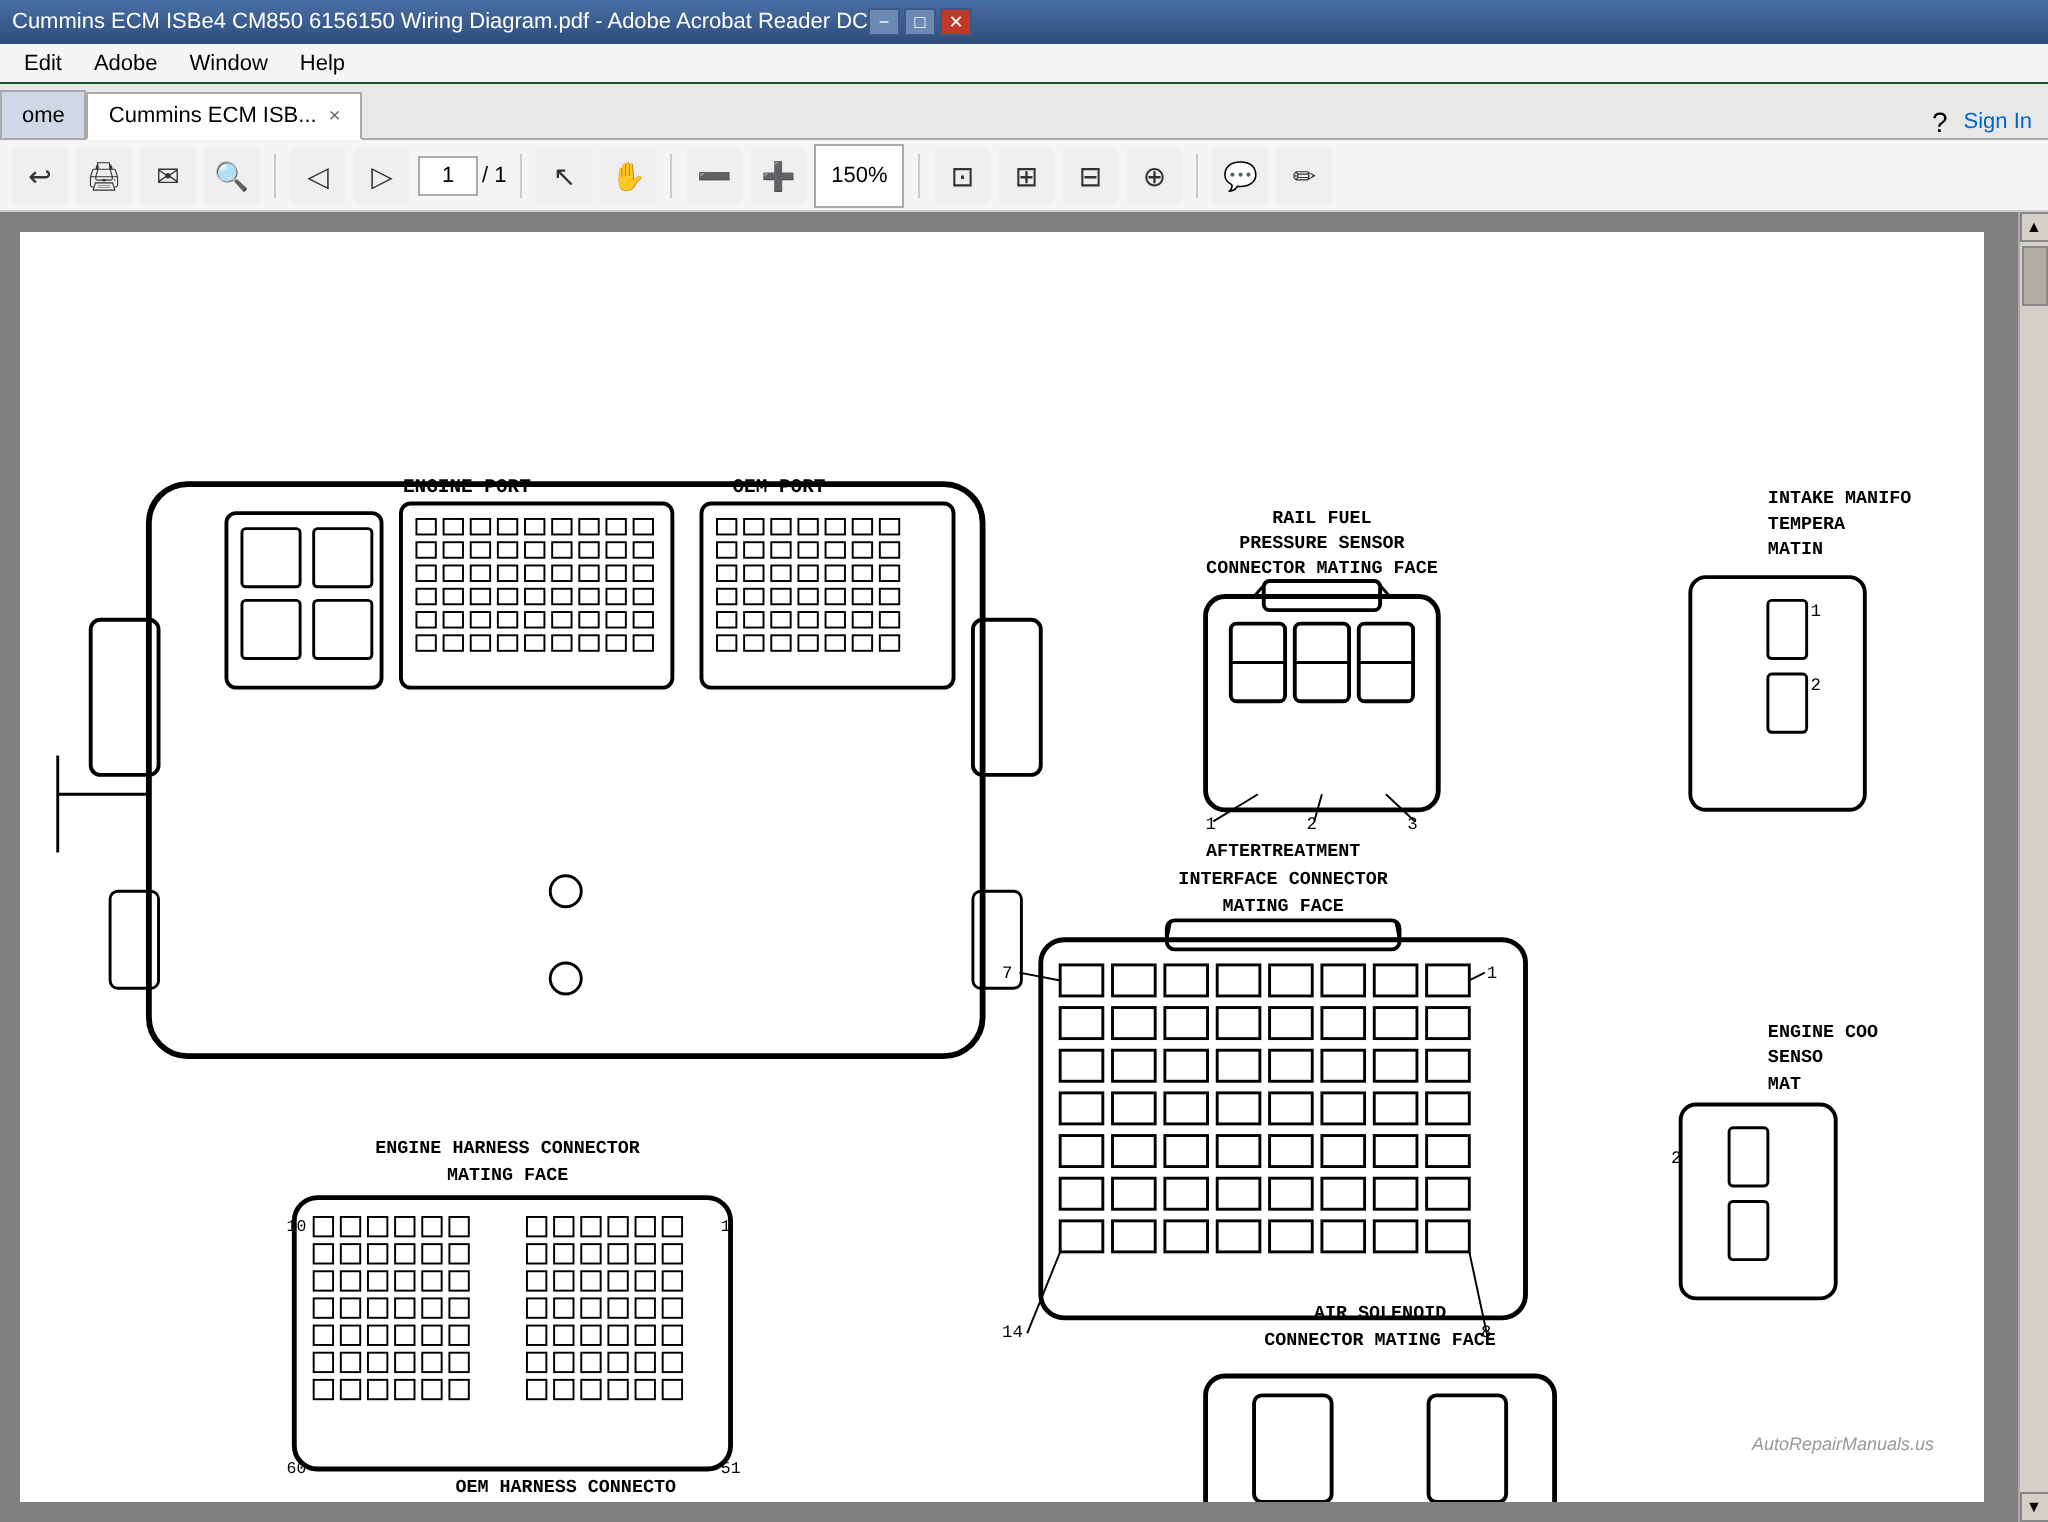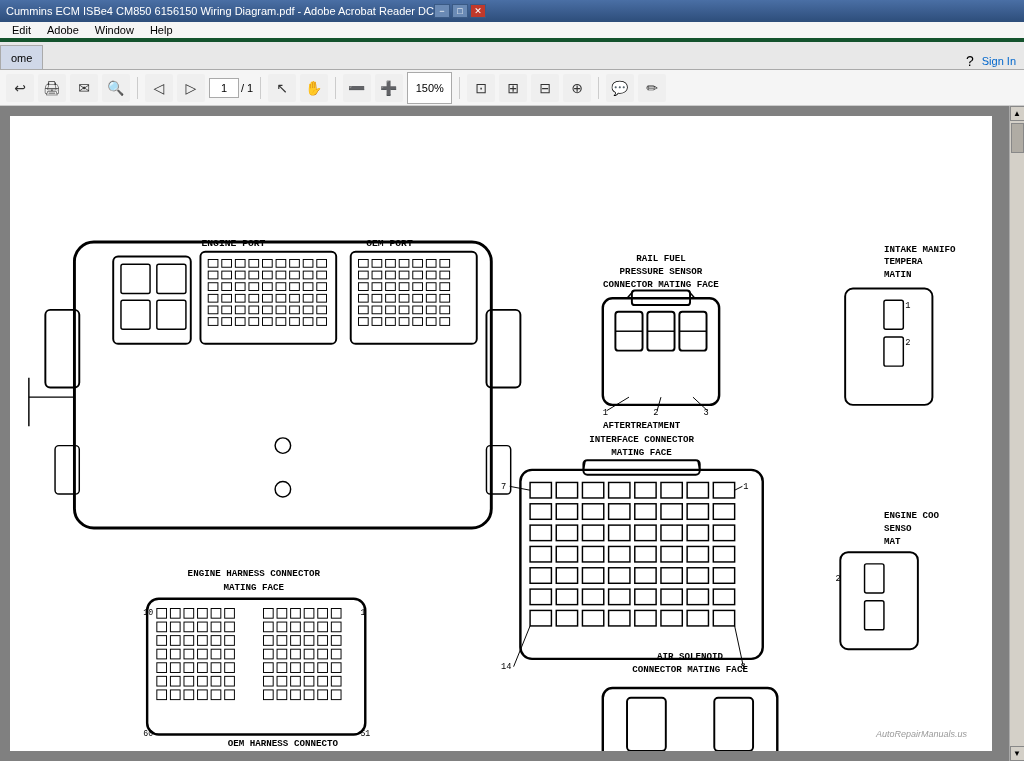--- a/index.html
+++ b/index.html
@@ -40,21 +40,21 @@
       cursor: pointer;
     }
     .tb-btn.close { background: #c0392b; }
     .tb-btn.max { background: #6a8ab5; }
 
     
     #menu-bar {
       width: 100%;
       height: 20px;
       background: #f5f5f5;
-      border-bottom: 4px solid #14532d;
+      border-bottom: 1px solid #14532d;
       display: flex;
       align-items: center;
       padding: 0 4px;
       font-size: 11px;
       color: #000;
     }
     .menu-item {
       padding: 2px 8px;
       cursor: pointer;
     }
@@ -216,21 +216,21 @@
       width: 100%;
       height: 100%;
       background: white;
       position: relative;
       overflow: hidden;
     }
 
     
     #watermark {
       position: absolute;
-      bottom: 12px;
+      bottom: 24px;
       right: 25px;
       font-size: 9px;
       color: #999;
       text-align: right;
       font-style: italic;
     }
   </style>
 </head>
 <body>
 
@@ -246,20 +246,24 @@
 <div id="menu-bar">
   <span class="menu-item">Edit</span>
   <span class="menu-item">Adobe</span>
   <span class="menu-item">Window</span>
   <span class="menu-item">Help</span>
 </div>
 
 <div id="tab-bar">
   <div class="home-tab">
     <span>ome</span>
+  </div>
+  <div class="tab active">
+    <span>Cummins ECM ISB...</span>
+    <span class="tab-close">×</span>
   </div>
   <div class="tab-spacer"></div>
   <div class="tab-right-controls">
     <span style="font-size:14px; cursor:pointer;">?</span>
     <span style="color:#0066cc; cursor:pointer;">Sign In</span>
   </div>
 </div>
 
 <div id="toolbar">
   <button class="tool-btn" title="Back">↩</button>

